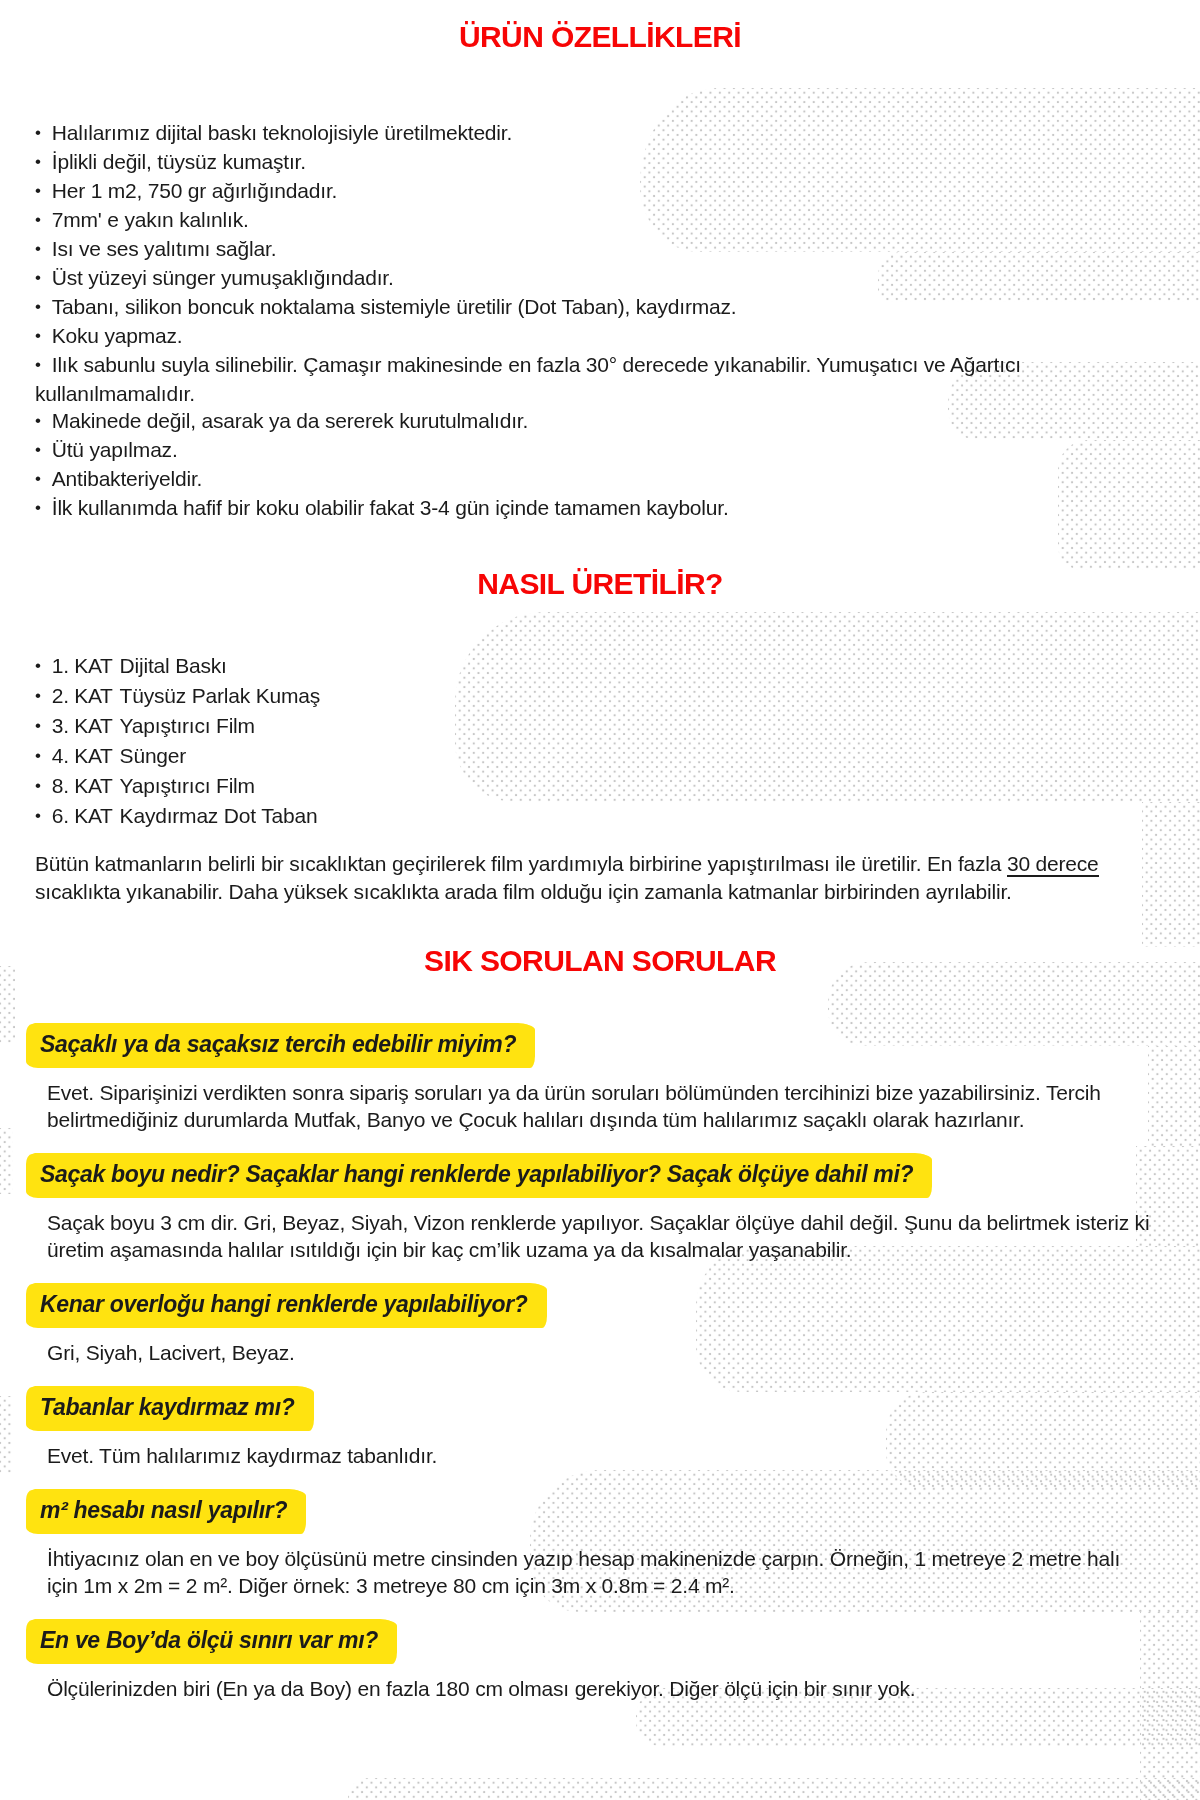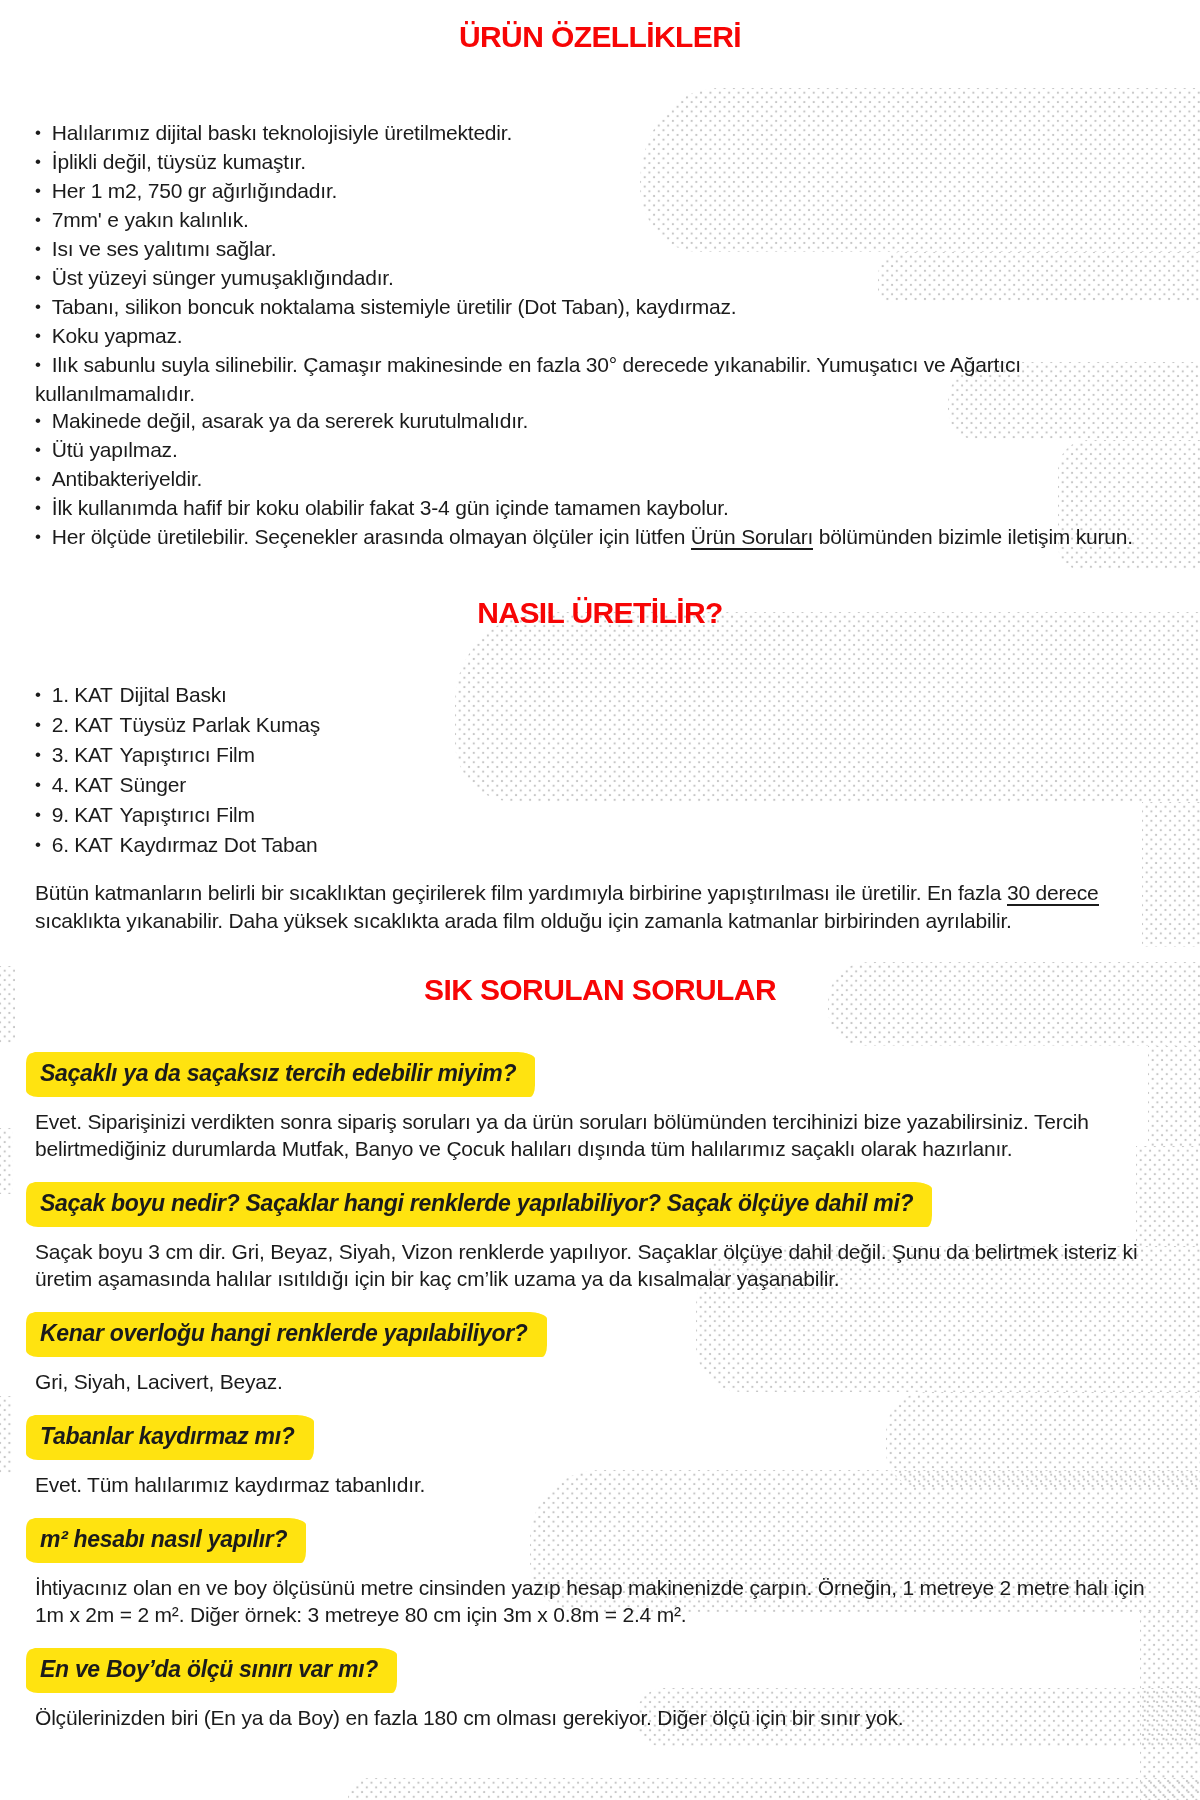--- a/index.html
+++ b/index.html
@@ -44,21 +44,21 @@
   .ul{color:inherit;text-decoration:none;border-bottom:2.5px solid var(--text);padding-bottom:0px;}
   
   .q{
     display:inline-block;background:var(--highlight);
     font-size:23px;font-weight:800;letter-spacing:-0.3px;
     padding:8px 16px 9px 11px;margin:20px 0 0 -6px;
     border-radius:6px 14px 5px 12px / 10px 6px 12px 7px;
     box-shadow:3px 1px 0 var(--highlight), -3px 1px 0 var(--highlight);
     font-style:italic;
   }
-  .a{margin:12px 0 0;font-size:21px;line-height:27px;letter-spacing:-0.2px;max-width:1135px;}
+  .a{margin:12px 12px 0;font-size:21px;line-height:27px;letter-spacing:-0.2px;max-width:1135px;}
 </style>
 </head>
 <body>
 
 <div class="dots" style="left:640px;top:88px;width:560px;height:164px;border-radius:80px 0 0 60px / 100px 0 0 70px;"></div>
 <div class="dots" style="left:878px;top:252px;width:322px;height:50px;border-radius:24px 0 0 10px;"></div>
 <div class="dots" style="left:948px;top:362px;width:252px;height:78px;border-radius:40px 0 0 30px;"></div>
 <div class="dots" style="left:1058px;top:440px;width:142px;height:130px;border-radius:30px 0 0 24px;"></div>
 <div class="dots" style="left:455px;top:612px;width:745px;height:190px;border-radius:90px 0 0 60px;"></div>
 <div class="dots" style="left:1142px;top:802px;width:58px;height:145px;"></div>
@@ -89,34 +89,33 @@
     <p class="b"><span class="dot">•</span><span>7mm' e yakın kalınlık.</span></p>
     <p class="b"><span class="dot">•</span><span>Isı ve ses yalıtımı sağlar.</span></p>
     <p class="b"><span class="dot">•</span><span>Üst yüzeyi sünger yumuşaklığındadır.</span></p>
     <p class="b"><span class="dot">•</span><span>Tabanı, silikon boncuk noktalama sistemiyle üretilir (Dot Taban), kaydırmaz.</span></p>
     <p class="b"><span class="dot">•</span><span>Koku yapmaz.</span></p>
     <p class="b"><span class="dot">•</span><span>Ilık sabunlu suyla silinebilir. Çamaşır makinesinde en fazla 30° derecede yıkanabilir. Yumuşatıcı ve Ağartıcı kullanılmamalıdır.</span></p>
     <p class="b"><span class="dot">•</span><span>Makinede değil, asarak ya da sererek kurutulmalıdır.</span></p>
     <p class="b"><span class="dot">•</span><span>Ütü yapılmaz.</span></p>
     <p class="b"><span class="dot">•</span><span>Antibakteriyeldir.</span></p>
     <p class="b"><span class="dot">•</span><span>İlk kullanımda hafif bir koku olabilir fakat 3-4 gün içinde tamamen kaybolur.</span></p>
-    <p class="b"><span class="dot">•</span><span>Her ölçüde üretilebilir. Seçenekler arasında olmayan ölçüler için lütfen </span><a href="#" class="ul">Ürün Soruları</a><span> bölümünden bizimle iletişim kurun.</span></p>
   </div>
 
   <div class="hrow sec">
     <h2 class="htext">NASIL ÜRETİLİR?</h2>
     <div class="hbar"></div>
   </div>
 
   <div class="katlist">
     <p class="b kat"><span class="dot">•</span><b class="klabel">1. KAT</b><span>Dijital Baskı</span></p>
     <p class="b kat"><span class="dot">•</span><b class="klabel">2. KAT</b><span>Tüysüz Parlak Kumaş</span></p>
     <p class="b kat"><span class="dot">•</span><b class="klabel">3. KAT</b><span>Yapıştırıcı Film</span></p>
     <p class="b kat"><span class="dot">•</span><b class="klabel">4. KAT</b><span>Sünger</span></p>
-    <p class="b kat"><span class="dot">•</span><b class="klabel">9. KAT</b><span>Yapıştırıcı Film</span></p>
+    <p class="b kat"><span class="dot">•</span><b class="klabel">8. KAT</b><span>Yapıştırıcı Film</span></p>
     <p class="b kat"><span class="dot">•</span><b class="klabel">6. KAT</b><span>Kaydırmaz Dot Taban</span></p>
   </div>
 
   <p class="para"><span>Bütün katmanların belirli bir sıcaklıktan geçirilerek film yardımıyla birbirine yapıştırılması ile üretilir. En fazla </span><span class="ul">30 derece</span><span> sıcaklıkta yıkanabilir. Daha yüksek sıcaklıkta arada film olduğu için zamanla katmanlar birbirinden ayrılabilir.</span></p>
 
   <div class="hrow sec-faq">
     <h2 class="htext">SIK SORULAN SORULAR</h2>
     <div class="hbar"></div>
   </div>
 

